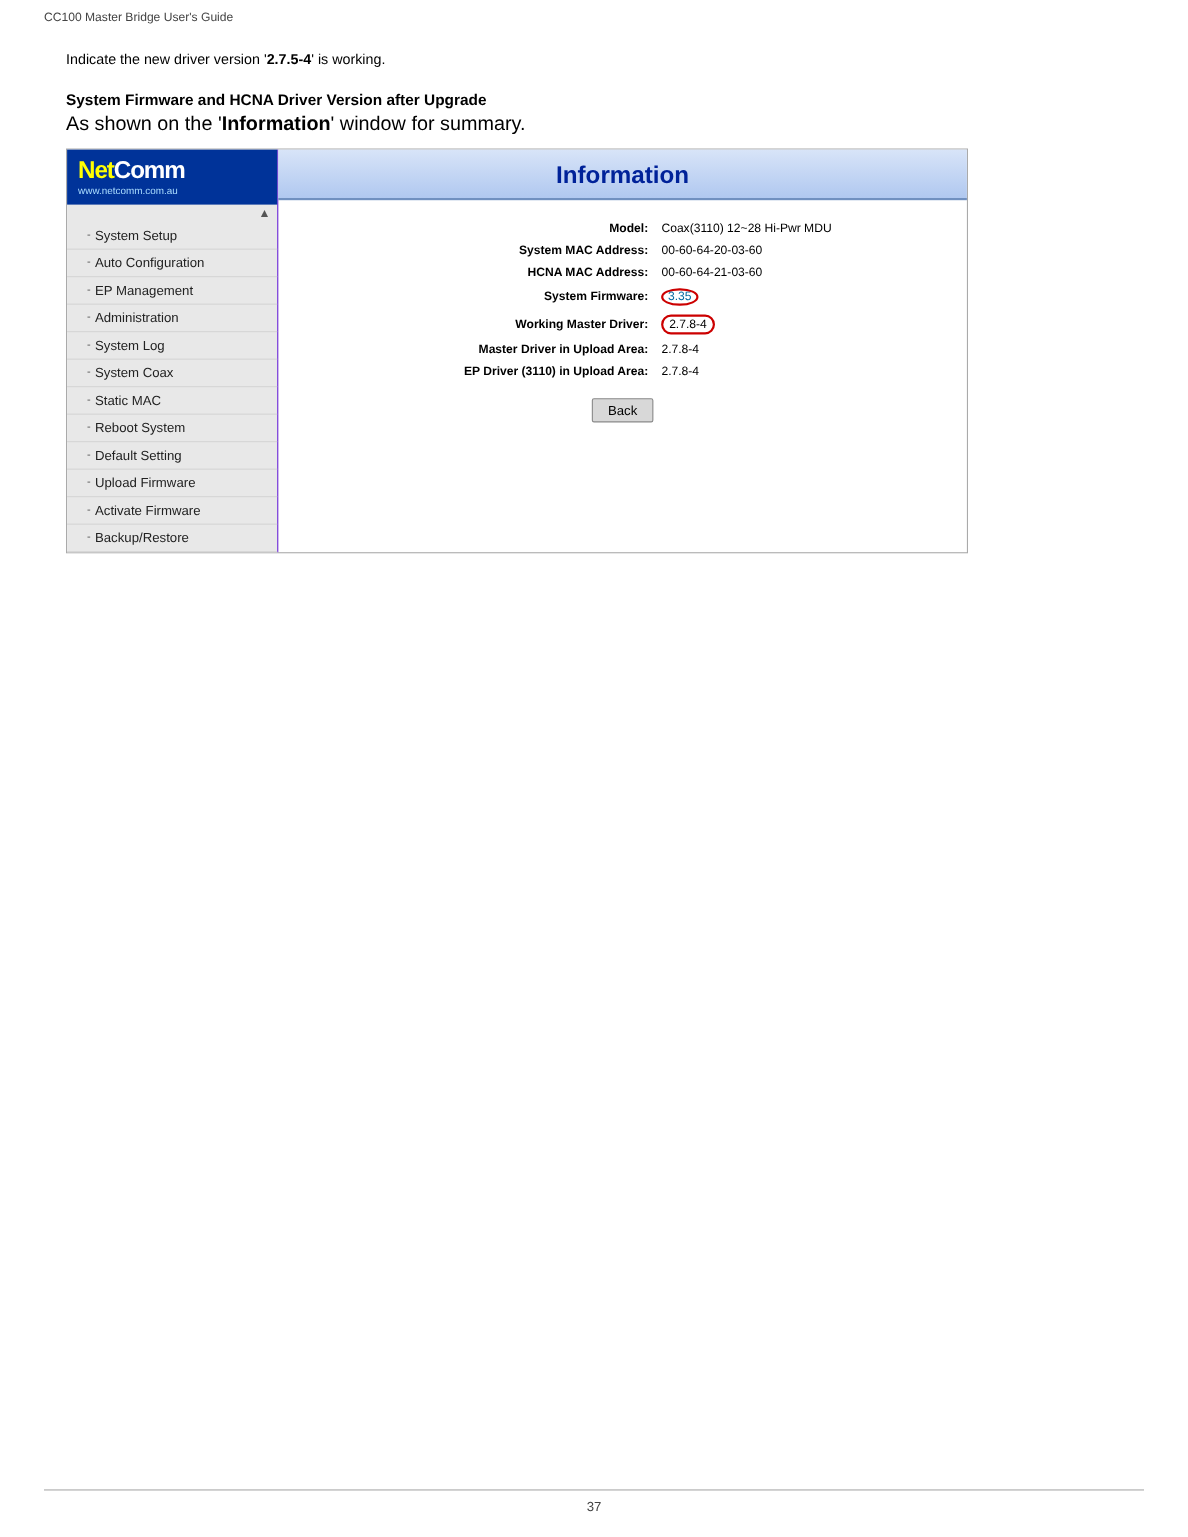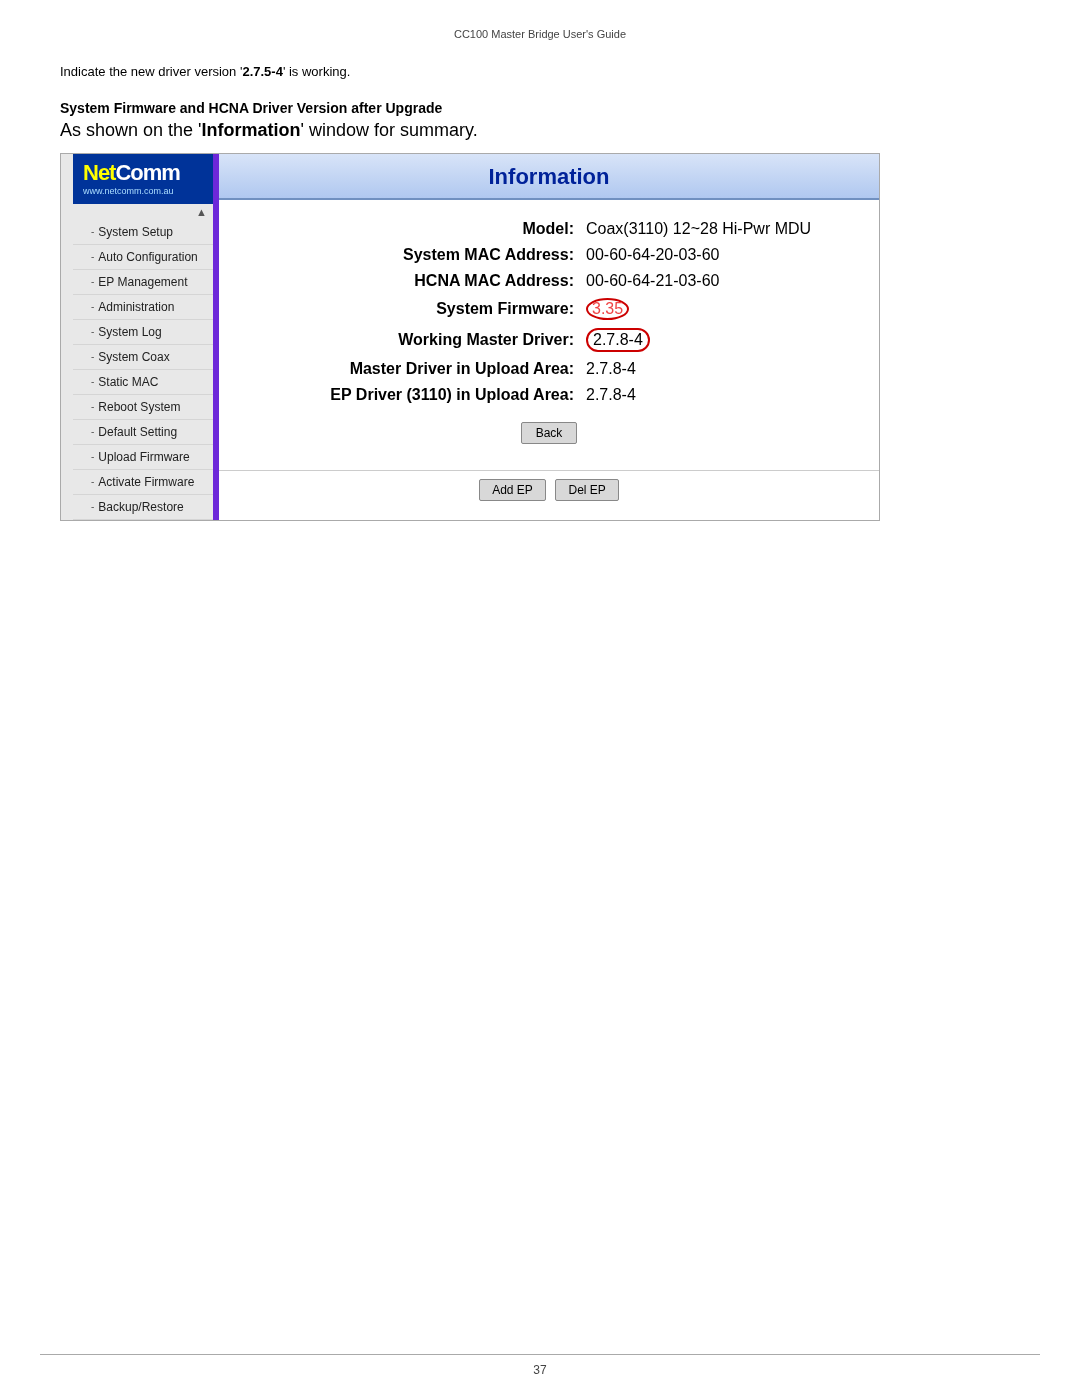--- a/index.html
+++ b/index.html
@@ -8,24 +8,24 @@
       font-family: Arial, sans-serif;
       font-size: 13px;
       background: #fff;
       color: #000;
       width: 1080px;
       min-height: 1397px;
       position: relative;
     }
 
     .page-header {
-      text-align: center;
+      text-align: left;
       font-size: 11px;
       color: #444;
-      padding: 28px 40px 4px 40px;
+      padding: 10px 40px 4px 40px;
       border-bottom: none;
     }
 
     .page-content {
       padding: 18px 60px 60px 60px;
     }
 
     .intro-text {
       font-size: 13px;
       margin-bottom: 18px;
@@ -54,25 +54,24 @@
     
     .ui-panel {
       display: flex;
       border: 1px solid #aaa;
       background: #fff;
       width: 820px;
     }
 
     
     .sidebar {
-      width: 158px;
+      width: 192px;
       background: #e8e8e8;
-      border-right: 6px solid #6d28d9;
+      border-right: 1px solid #6d28d9;
       flex-shrink: 0;
-      padding-left: 12px;
     }
 
     .sidebar-logo {
       background: #003399;
       padding: 8px 10px;
       display: flex;
       flex-direction: column;
       align-items: flex-start;
     }
 
@@ -151,21 +150,21 @@
       padding: 16px 20px 10px 20px;
     }
 
     .info-table {
       width: 100%;
       border-collapse: collapse;
     }
 
     .info-table tr td {
       padding: 4px 6px;
-      font-size: 16px;
+      font-size: 11px;
       vertical-align: middle;
     }
 
     .info-table tr td:first-child {
       text-align: right;
       font-weight: bold;
       width: 55%;
       color: #000;
       white-space: nowrap;
     }
@@ -173,21 +172,21 @@
     .info-table tr td:last-child {
       text-align: left;
       color: #000;
     }
 
     .highlighted-circle {
       display: inline-block;
       border: 2px solid #cc0000;
       border-radius: 50%;
       padding: 0px 4px;
-      color: #ef4444;
+      color: #0369a1;
     }
 
     .highlighted-circle-red {
       display: inline-block;
       border: 2px solid #cc0000;
       border-radius: 12px;
       padding: 1px 5px;
       color: #000;
     }
 
@@ -360,24 +359,20 @@
               <td>2.7.8-4</td>
             </tr>
           </tbody>
         </table>
 
         <div class="btn-row">
           <button>Back</button>
         </div>
       </div>
 
-      <div class="btn-row-bottom">
-        <button>Add EP</button>
-        <button>Del EP</button>
-      </div>
 
     </div>
   </div>
 
 </div>
 
 <div class="page-footer">
   <span>37</span>
 </div>
 

